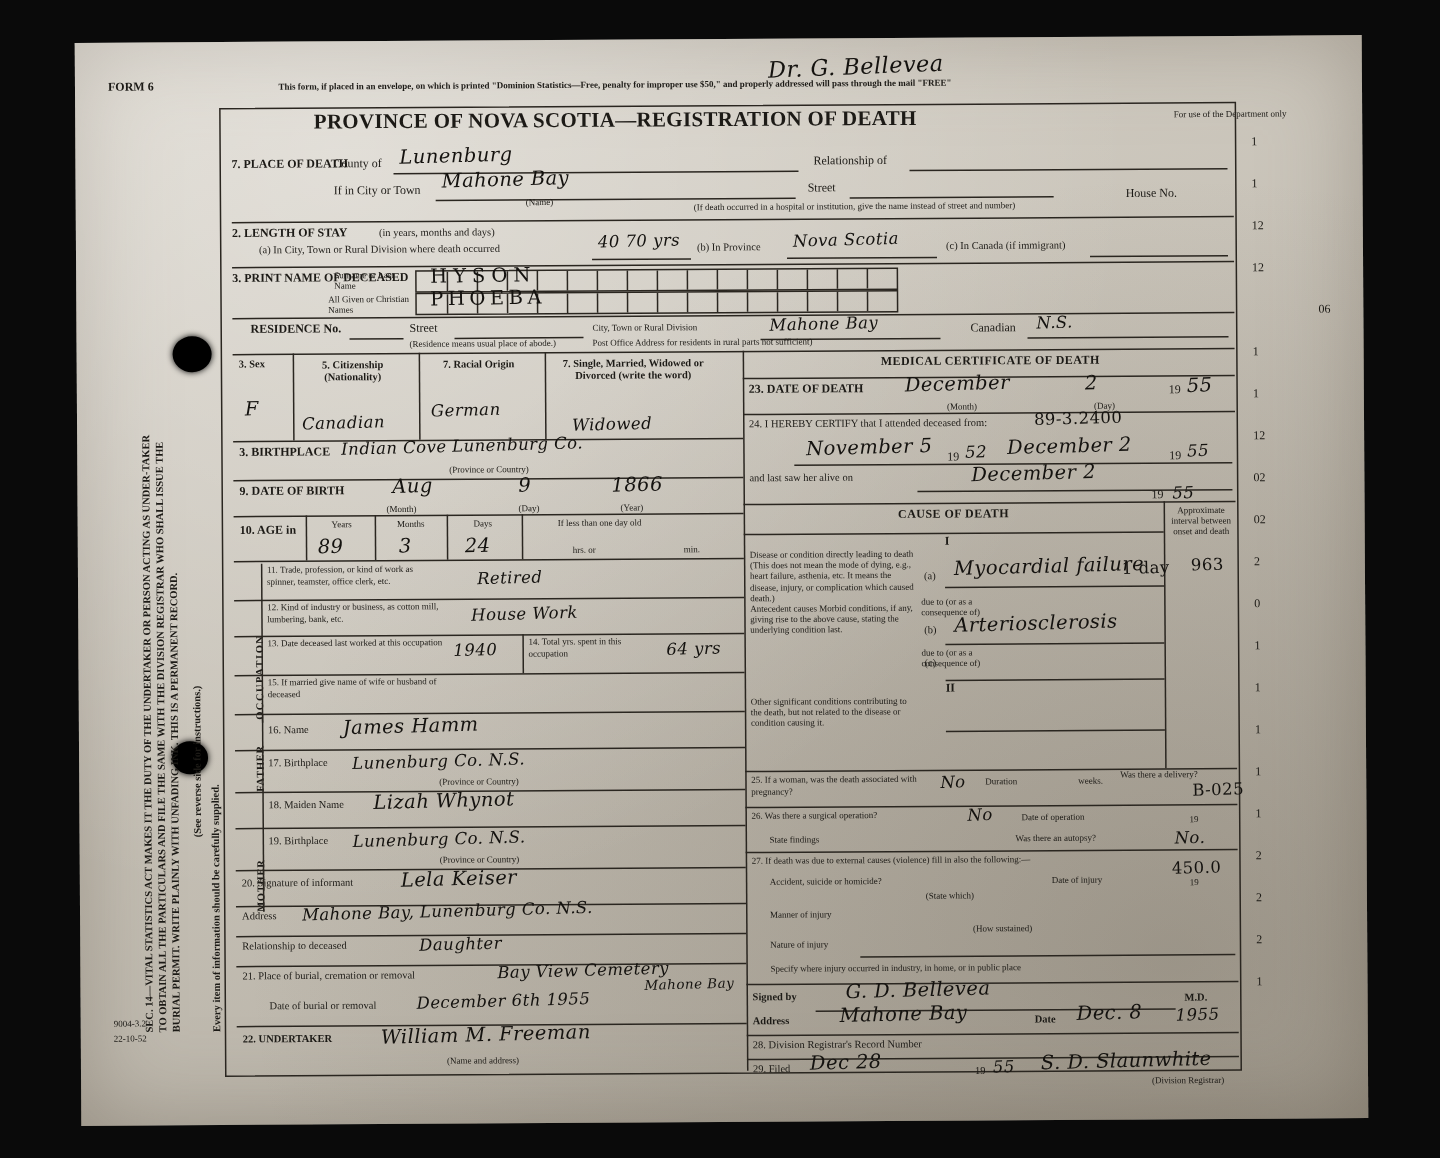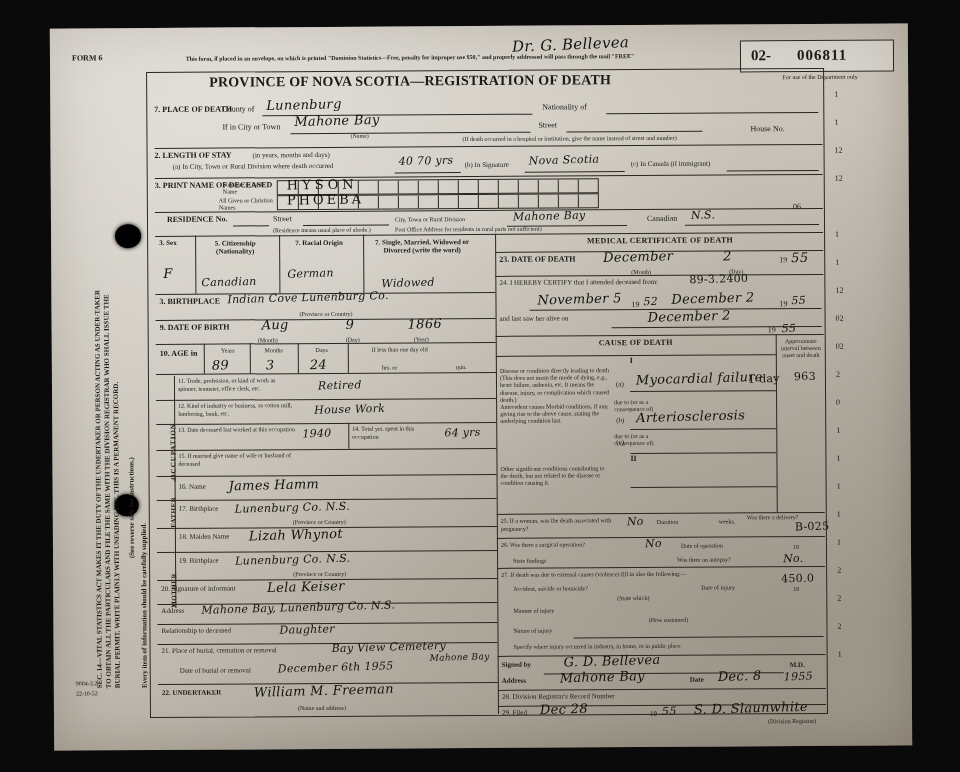--- a/index.html
+++ b/index.html
@@ -67,61 +67,57 @@
     <div class="hole" id="h2"></div>
 
     <div class="pr sm b" style="left:22px;top:26px;">FORM 6</div>
 
     <div class="hw l" style="left:462px;top:10px;transform:rotate(-2deg);">Dr. G. Bellevea</div>
 
     <div class="pr tiny b ctr" style="left:110px;top:28px;width:500px;line-height:1.25;">This form, if placed in an envelope, on which is printed "Dominion Statistics—Free, penalty for improper use $50," and properly addressed will pass through the mail "FREE"</div>
 
     <div class="pr b ctr" style="left:110px;top:48px;width:500px;font-size:14px;letter-spacing:.2px;">PROVINCE OF NOVA SCOTIA—REGISTRATION OF DEATH</div>
 
-    <div id="serialbox">
-      <div class="pr b" style="left:10px;top:7px;font-size:15px;">02-</div>
-      <div class="pr b" style="left:56px;top:7px;font-size:15px;letter-spacing:1px;">006811</div>
-    </div>
     <div class="pr tiny" style="left:700px;top:50px;width:140px;text-align:center;">For use of the Department only</div>
 
     <div id="frame"></div>
 
     <div class="rot" style="left:42px;top:660px;transform:rotate(-90deg);">
       <div class="pr xs b" style="position:relative;left:0;top:0;width:400px;white-space:normal;line-height:1.3;">SEC. 14—VITAL STATISTICS ACT MAKES IT THE DUTY OF THE UNDERTAKER OR PERSON ACTING AS UNDER-TAKER TO OBTAIN ALL THE PARTICULARS AND FILE THE SAME WITH THE DIVISION REGISTRAR WHO SHALL ISSUE THE BURIAL PERMIT. WRITE PLAINLY WITH UNFADING INK. THIS IS A PERMANENT RECORD.</div>
     </div>
     <div class="rot" style="left:76px;top:530px;transform:rotate(-90deg);">
       <div class="pr xs b" style="position:relative;white-space:nowrap;">(See reverse side for instructions.)</div>
     </div>
     <div class="rot" style="left:88px;top:660px;transform:rotate(-90deg);">
       <div class="pr xs b" style="position:relative;white-space:nowrap;">Every item of information should be carefully supplied.</div>
     </div>
 
     <div class="pr sm b" style="left:104px;top:78px;">7. PLACE OF DEATH</div>
     <div class="pr sm" style="left:172px;top:78px;">County of</div>
     <div class="hw" style="left:216px;top:70px;">Lunenburg</div>
     <div class="ln" style="left:212px;top:88px;width:270px;"></div>
-    <div class="pr sm" style="left:492px;top:78px;">Nationality of</div>
+    <div class="pr sm" style="left:492px;top:78px;">Relationship of</div>
     <div class="ln" style="left:556px;top:88px;width:212px;"></div>
 
     <div class="pr sm" style="left:172px;top:96px;">If in City or Town</div>
     <div class="hw" style="left:244px;top:86px;">Mahone Bay</div>
     <div class="ln" style="left:240px;top:106px;width:240px;"></div>
     <div class="pr tiny" style="left:300px;top:106px;">(Name)</div>
     <div class="pr sm" style="left:488px;top:96px;">Street</div>
     <div class="ln" style="left:516px;top:106px;width:136px;"></div>
     <div class="pr sm" style="left:700px;top:101px;">House No.</div>
     <div class="pr tiny" style="left:412px;top:110px;">(If death occurred in a hospital or institution, give the name instead of street and number)</div>
     <div class="ln" style="left:104px;top:120px;width:668px;"></div>
 
     <div class="pr sm b" style="left:104px;top:124px;">2. LENGTH OF STAY</div>
     <div class="pr xs" style="left:202px;top:125px;">(in years, months and days)</div>
     <div class="pr xs" style="left:122px;top:136px;">(a) In City, Town or Rural Division where death occurred</div>
     <div class="hw s" style="left:348px;top:128px;">40 70 yrs</div>
     <div class="ln" style="left:344px;top:146px;width:66px;"></div>
-    <div class="pr xs" style="left:414px;top:136px;">(b) In Signature</div>
+    <div class="pr xs" style="left:414px;top:136px;">(b) In Province</div>
     <div class="hw s" style="left:478px;top:128px;">Nova Scotia</div>
     <div class="ln" style="left:474px;top:146px;width:100px;"></div>
     <div class="pr xs" style="left:580px;top:136px;">(c) In Canada (if immigrant)</div>
     <div class="ln" style="left:676px;top:146px;width:92px;"></div>
     <div class="ln" style="left:104px;top:150px;width:668px;"></div>
 
     <div class="pr sm b" style="left:104px;top:154px;"><span>3. PRINT NAME OF DECEASED</span></div>
     <div class="pr tiny" style="left:172px;top:154px;width:50px;line-height:1.2;">Surname or Last Name</div>
     <div class="comb" style="left:226px;top:153px;width:320px;">
       <i style="left:20px"></i>
@@ -405,21 +401,21 @@
     <div class="pr xs" style="left:596px;top:686px;">19</div>
     <div class="hw s" style="left:608px;top:680px;">55</div>
     <div class="hw" style="left:640px;top:676px;">S. D. Slaunwhite</div>
     <div class="pr tiny" style="left:714px;top:694px;">(Division Registrar)</div>
 
     <div id="marginnums">
         <div class="marg" style="left: 784px; top: 66px;">1</div>
         <div class="marg" style="left: 784px; top: 94px;">1</div>
         <div class="marg" style="left: 784px; top: 122px;">12</div>
         <div class="marg" style="left: 784px; top: 150px;">12</div>
-        <div class="marg" style="left: 742px; top: 178px; text-align: right;">06</div>
+        <div class="marg" style="left: 828px; top: 178px; text-align: right;">06</div>
         <div class="marg" style="left: 784px; top: 206px;">1</div>
         <div class="marg" style="left: 784px; top: 234px;">1</div>
         <div class="marg" style="left: 784px; top: 262px;">12</div>
         <div class="marg" style="left: 784px; top: 290px;">02</div>
         <div class="marg" style="left: 784px; top: 318px;">02</div>
         <div class="marg" style="left: 784px; top: 346px;">2</div>
         <div class="marg" style="left: 784px; top: 374px;">0</div>
         <div class="marg" style="left: 784px; top: 402px;">1</div>
         <div class="marg" style="left: 784px; top: 430px;">1</div>
         <div class="marg" style="left: 784px; top: 458px;">1</div>

